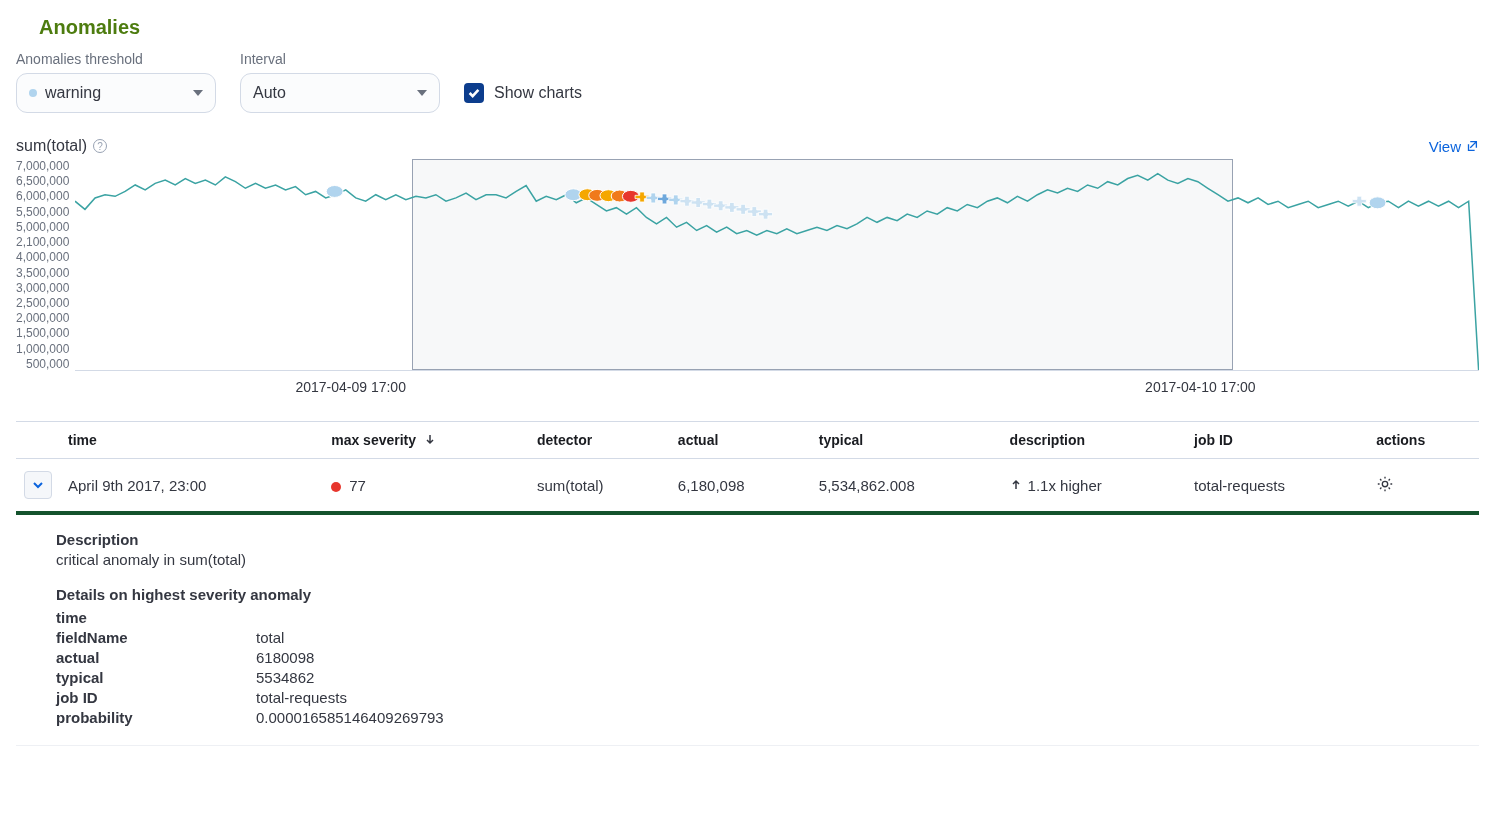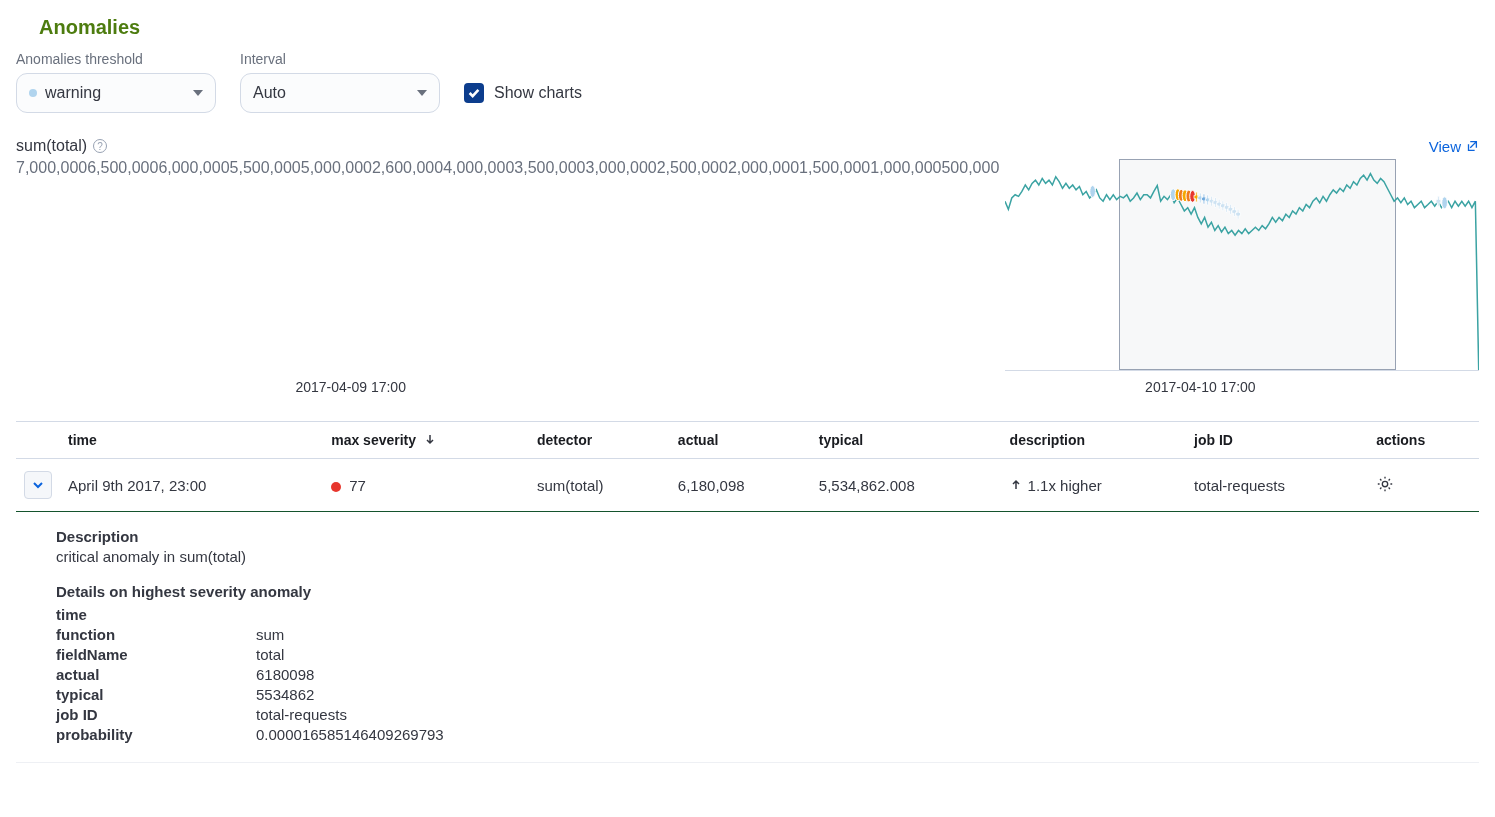--- a/index.html
+++ b/index.html
@@ -73,42 +73,42 @@
   }
   .view-link {
     color: #0b64dd; font-size: 15px; display: flex; align-items: center; gap: 4px; cursor: pointer;
   }
   .view-link svg { width: 14px; height: 14px; stroke: #0b64dd; fill: none; stroke-width: 1.5; }
 
   .chart-wrap {
     display: flex; gap: 6px; margin-bottom: 8px;
   }
   .y-axis {
-    display: flex; justify-content: space-between;
-    font-size: 16px; color: #69707d; text-align: right; height: 212px;
+    display: flex; flex-direction: column; justify-content: space-between;
+    font-size: 12px; color: #69707d; text-align: right; height: 212px;
   }
   .plot-area {
     flex: 1; position: relative; height: 212px; border-bottom: 1px solid #d3dae6;
   }
   .plot-svg { position: absolute; inset: 0; width: 100%; height: 100%; }
   .selection-box {
     position: absolute; top: 0; bottom: 0; background: rgba(152,162,179,0.08); border: 1px solid #98a2b3;
   }
   .x-tick { position: absolute; transform: translateX(-50%); }
   .x-axis-wrap { position: relative; height: 18px; }
 
   .table {
     width: 100%; border-collapse: collapse; margin-top: 24px;
   }
   .table th {
     text-align: left; font-weight: 700; font-size: 14px; color: #1a1c21;
     padding: 10px 8px; border-bottom: 1px solid #d3dae6; border-top: 1px solid #d3dae6;
   }
   .table td {
-    padding: 12px 8px; border-bottom: 1px solid #14532d; font-size: 15px; color: #343741;
+    padding: 12px 8px; border-bottom: 4px solid #14532d; font-size: 15px; color: #343741;
   }
   .expand-btn {
     width: 28px; height: 28px; border: 1px solid #d3dae6; border-radius: 4px; background: #f5f7fa;
     display: flex; align-items: center; justify-content: center; cursor: pointer;
   }
   .expand-btn svg { width: 12px; height: 12px; stroke: #0b64dd; stroke-width: 2; fill: none; }
   .sort-arrow { display: inline-block; margin-left: 4px; }
   .sort-arrow svg { width: 12px; height: 12px; stroke: #343741; stroke-width: 1.5; fill: none; }
   .sev-dot { width: 10px; height: 10px; border-radius: 50%; background: #e7362d; display: inline-block; margin-right: 8px; vertical-align: middle; }
   .arrow-up { display: inline-block; margin-right: 6px; }
@@ -174,21 +174,21 @@
   </div>
 </div>
 
 <div class="chart-wrap">
   <div class="y-axis" id="y-axis">
       <div>7,000,000</div>
       <div>6,500,000</div>
       <div>6,000,000</div>
       <div>5,500,000</div>
       <div>5,000,000</div>
-      <div>2,600,000</div>
+      <div>2,100,000</div>
       <div>4,000,000</div>
       <div>3,500,000</div>
       <div>3,000,000</div>
       <div>2,500,000</div>
       <div>2,000,000</div>
       <div>1,500,000</div>
       <div>1,000,000</div>
       <div>500,000</div>
     </div>
   <div class="plot-area">
@@ -281,24 +281,20 @@
 
 <div class="details-panel">
   <div class="details-heading">Description</div>
   <div class="details-sub">critical anomaly in sum(total)</div>
   <div class="details-section-title">Details on highest severity anomaly</div>
   <div id="kv-rows">
       <div class="kv-row">
         <div class="kv-key">time</div>
       </div>
       <div class="kv-row">
-        <div class="kv-key">function</div>
-        <div class="kv-val">sum</div>
-      </div>
-      <div class="kv-row">
         <div class="kv-key">fieldName</div>
         <div class="kv-val">total</div>
       </div>
       <div class="kv-row">
         <div class="kv-key">actual</div>
         <div class="kv-val">6180098</div>
       </div>
       <div class="kv-row">
         <div class="kv-key">typical</div>
         <div class="kv-val">5534862</div>

